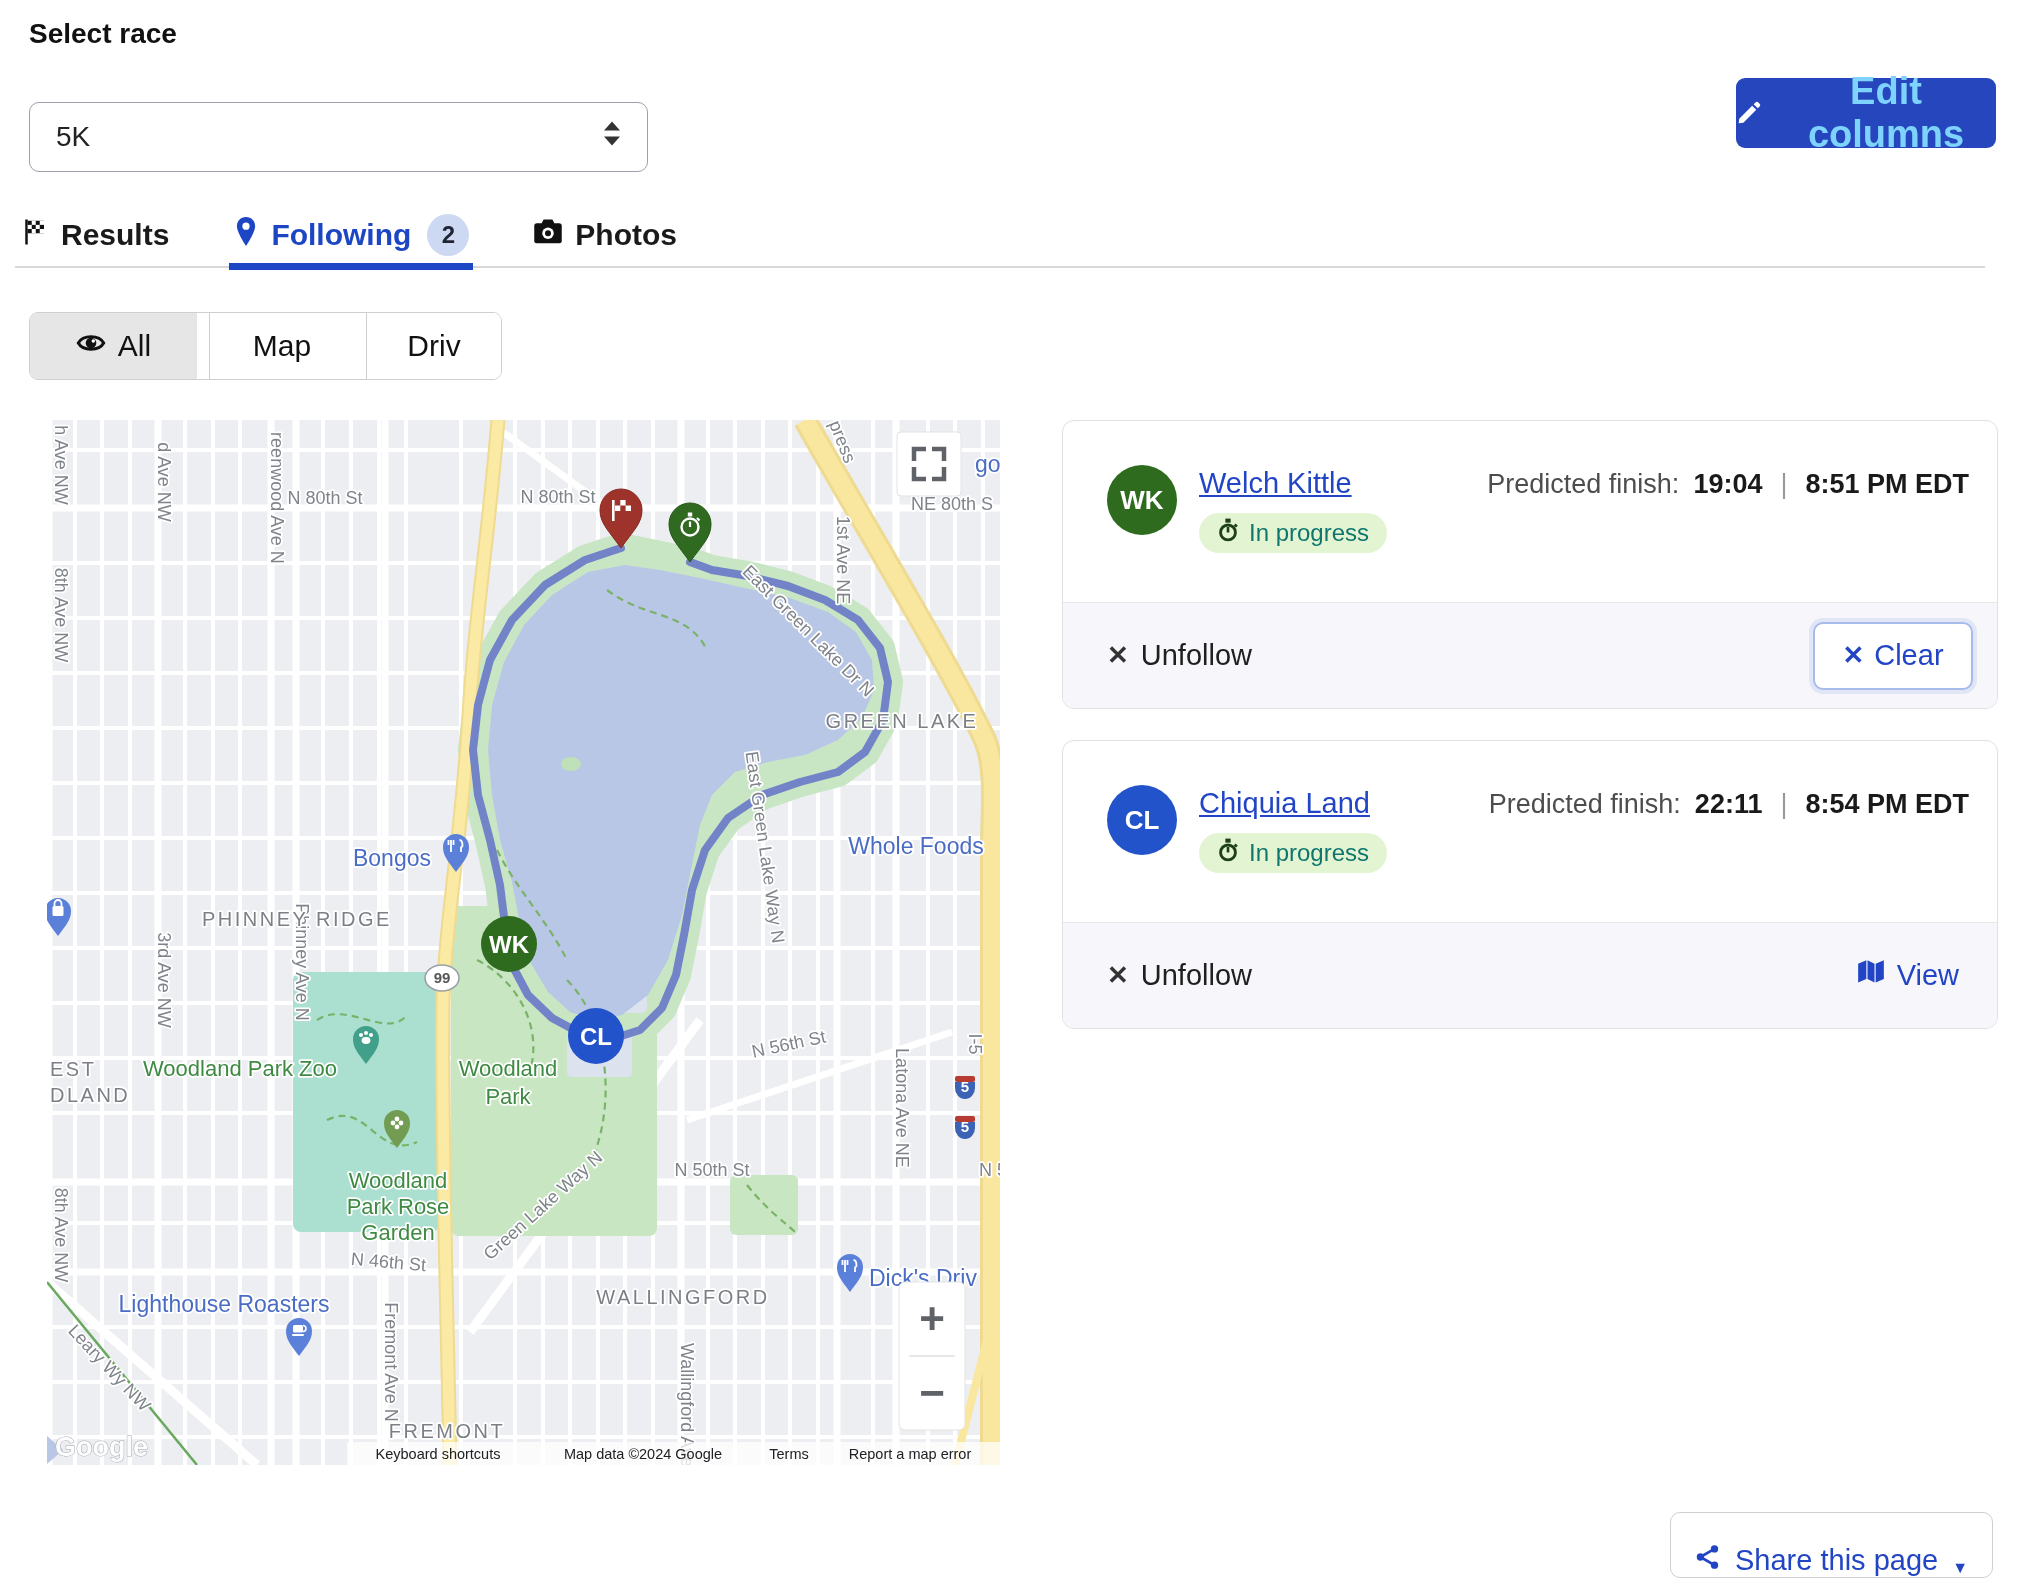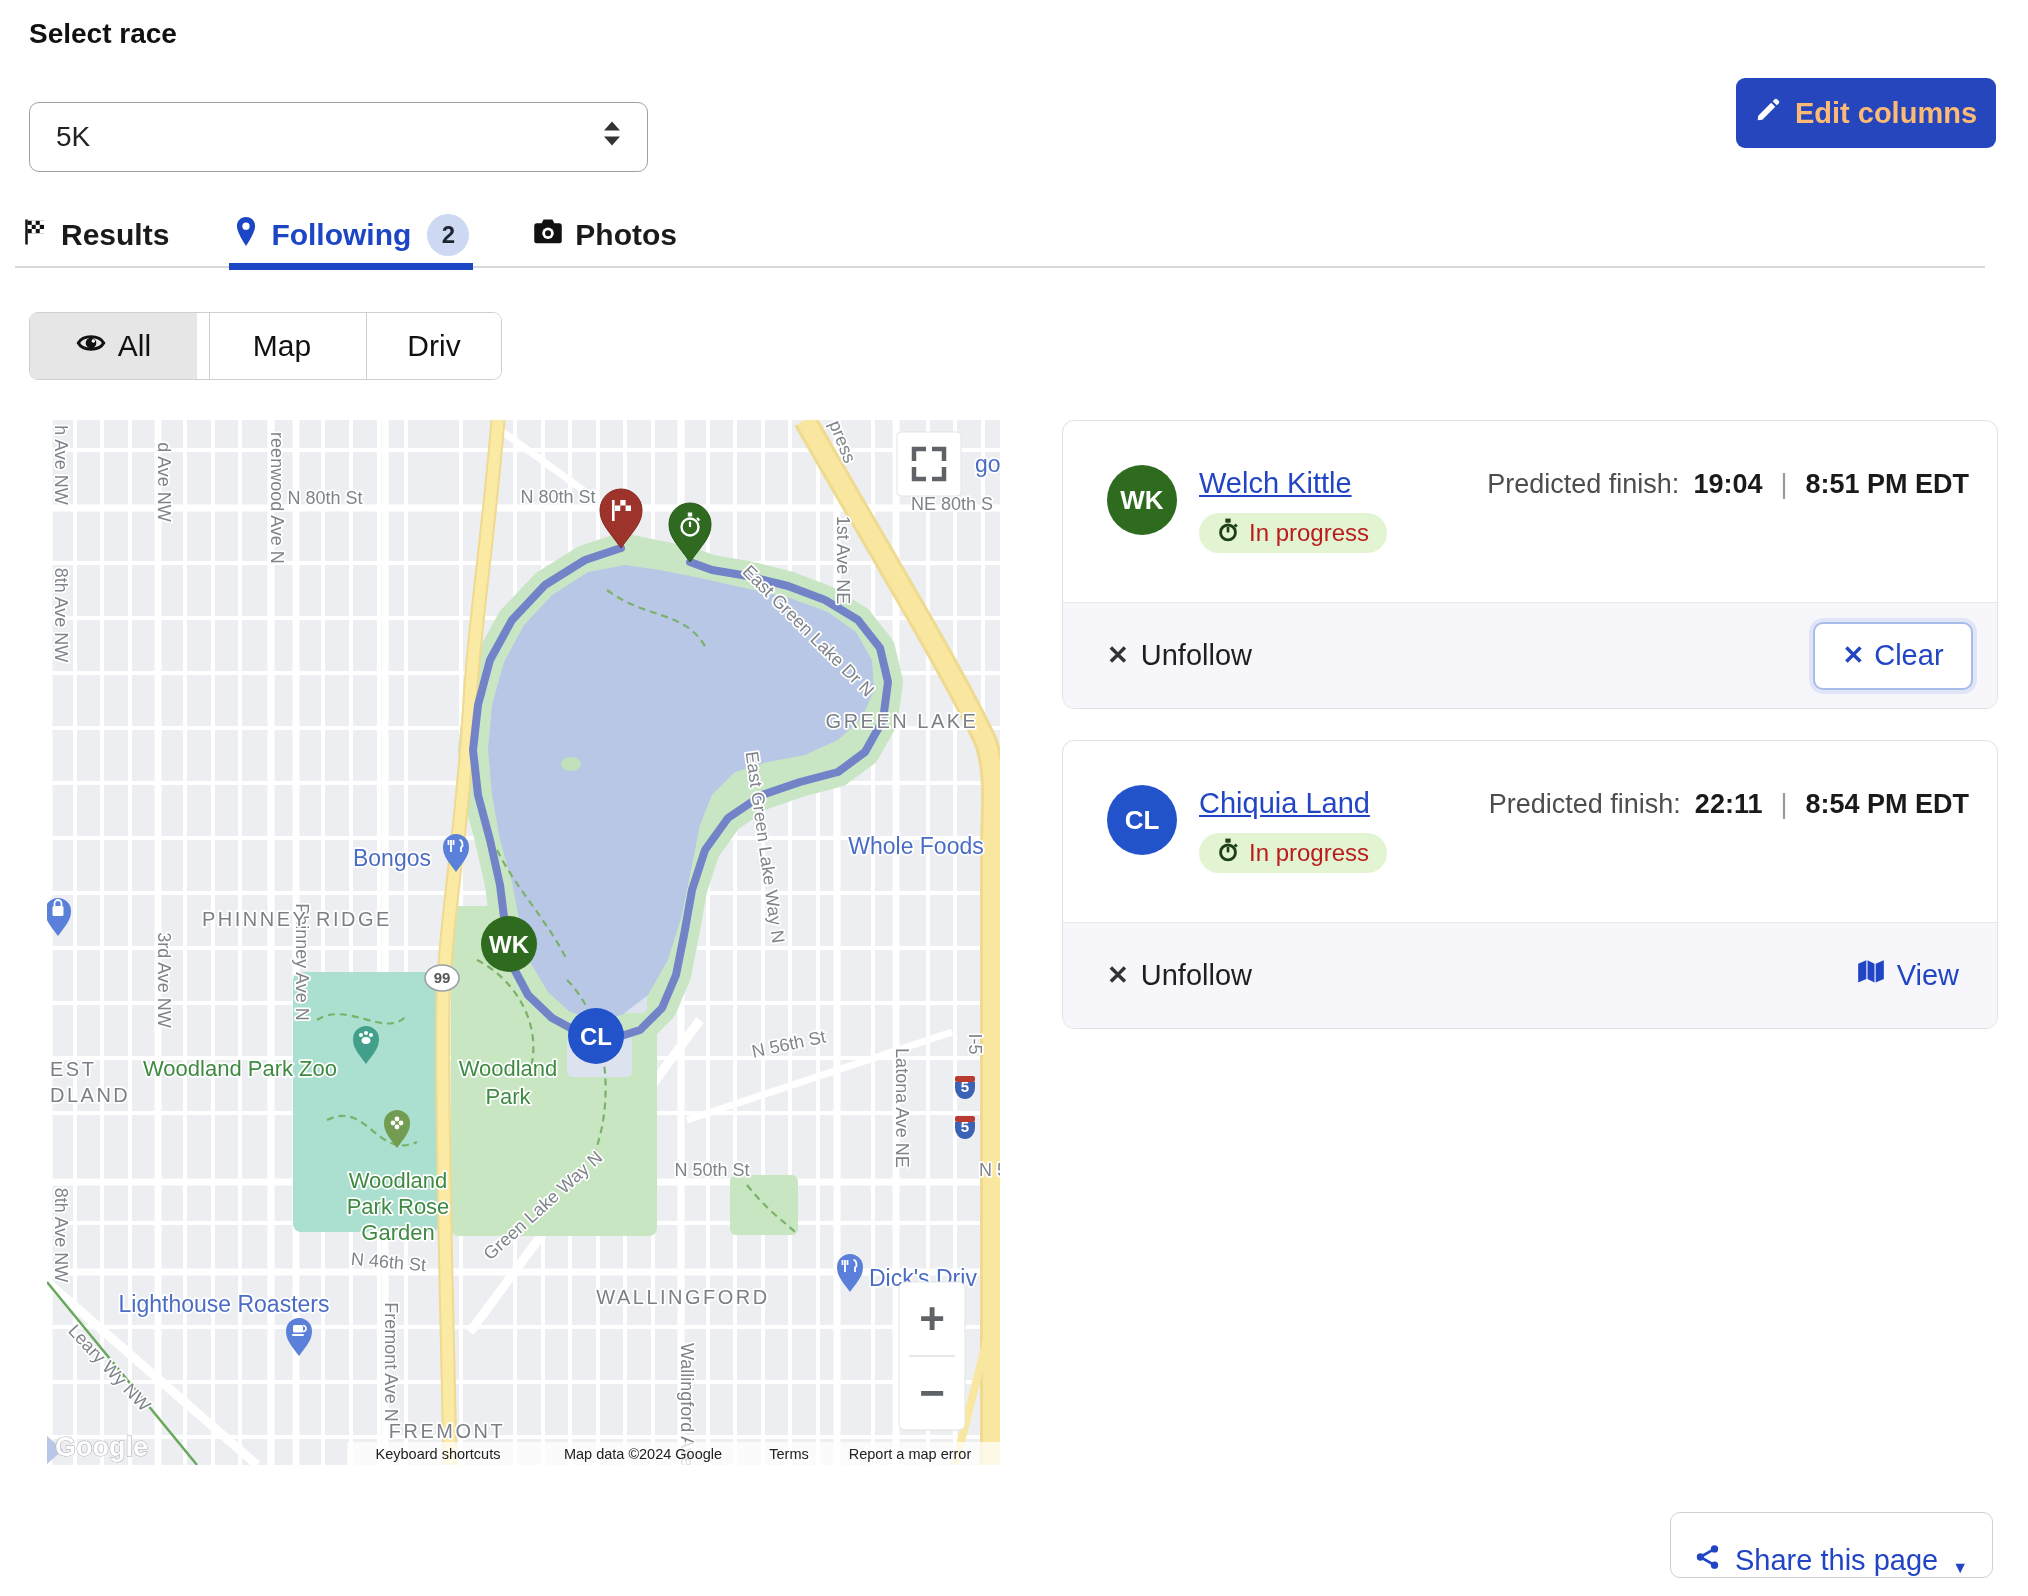--- a/index.html
+++ b/index.html
@@ -6,21 +6,21 @@
   html,body { background:#fff; font-family:"Liberation Sans", sans-serif; color:#1f1f1f; }
   .page { position:relative; width:2028px; height:1596px; background:#fff; overflow:hidden; }
 
   
   .select-label { position:absolute; left:29px; top:18px; font-size:28px; font-weight:700; color:#111; }
   .race-select { position:absolute; left:29px; top:78px; width:619px; height:70px; background:#fff;
     border:1.5px solid #9fa1aa; border-radius:10px; display:flex; align-items:center; padding:0 26px;
     font-size:28px; color:#222; cursor:pointer;margin-top:24px; }
   .race-select .sort-icon { position:absolute; right:24px; top:50%; transform:translateY(-50%); }
   .btn-primary { position:absolute; left:1736px; top:78px; width:260px; height:70px; background:#2646bd;
-    border:none; border-radius:9px; color:#fdba74; font-size:29px; font-weight:600; display:flex; align-items:center;
+    border:none; border-radius:9px; color:#7dd3fc; font-size:38px; font-weight:600; display:flex; align-items:center;
     justify-content:center; gap:14px; cursor:pointer; font-family:"Liberation Sans",sans-serif; }
 
   
   .tabs { position:absolute; left:15px; top:202px; width:1970px; height:66px; border-bottom:2px solid #d8d8db;
     display:flex; align-items:flex-start; }
   .tab { position:relative; height:66px; display:flex; align-items:center; gap:12px; font-size:30px; font-weight:700;
     color:#1a1a1a; cursor:pointer; padding:0 4px; margin-right:56px; }
   .tab.active { color:#1d46c4; }
   .tab.active::after { content:""; position:absolute; left:0; right:0; bottom:-2px; height:7px; background:#1d46c4; }
   .tab-badge { background:#cdd9f2; color:#1e2433; font-size:24px; font-weight:600; min-width:42px; height:42px;
@@ -58,21 +58,21 @@
   .avatar { position:absolute; left:44px; top:44px; width:70px; height:70px; border-radius:50%;
     display:flex; align-items:center; justify-content:center; color:#fff; font-size:26px; font-weight:700; }
   .avatar-green { background:#2e6b1e; }
   .avatar-blue  { background:#2253cb; }
   .runner-name { position:absolute; left:136px; top:46px; font-size:29px; color:#2145c4; text-decoration:underline; cursor:pointer; }
   .pred-line { position:absolute; right:28px; top:48px; display:flex; align-items:baseline; gap:14px; font-size:27px; }
   .pred-label { color:#4d4d4d;margin-left:20px; }
   .pred-strong { color:#1a1a1a; font-weight:700; }
   .pred-sep { color:#9a9a9a; padding:0 4px; }
   .status-badge { position:absolute; left:136px; top:92px; height:40px; background:#e3f4d2; border-radius:20px;
-    display:flex; align-items:center; gap:10px; padding:0 18px; font-size:24px; color:#b91c1c; font-weight:500; }
+    display:flex; align-items:center; gap:10px; padding:0 18px; font-size:24px; color:#0f766e; font-weight:500; }
   .card-footer { position:absolute; left:0; right:0; bottom:0; height:106px; background:#f7f7fb; border-top:1.5px solid #e7e7ec;
     display:flex; align-items:center; justify-content:space-between; padding:0 24px 0 44px; }
   .unfollow { display:flex; align-items:center; gap:12px; font-size:29px; color:#1f1f1f; cursor:pointer; }
   .x-glyph { font-size:26px; color:#333; font-weight:600; }
   .clear-btn { width:160px; height:68px; background:#fff; border:2px solid #a9bbea; border-radius:10px;
     box-shadow:0 0 0 4px rgba(95,125,230,0.14); color:#2145c4; font-size:29px; font-weight:500;
     display:flex; align-items:center; justify-content:center; gap:10px; cursor:pointer; }
   .clear-btn .x-glyph { color:#2145c4; }
   .view-link { display:flex; align-items:center; gap:12px; font-size:29px; color:#2145c4; font-weight:500; cursor:pointer; padding-right:14px;justify-content:center; }
 

